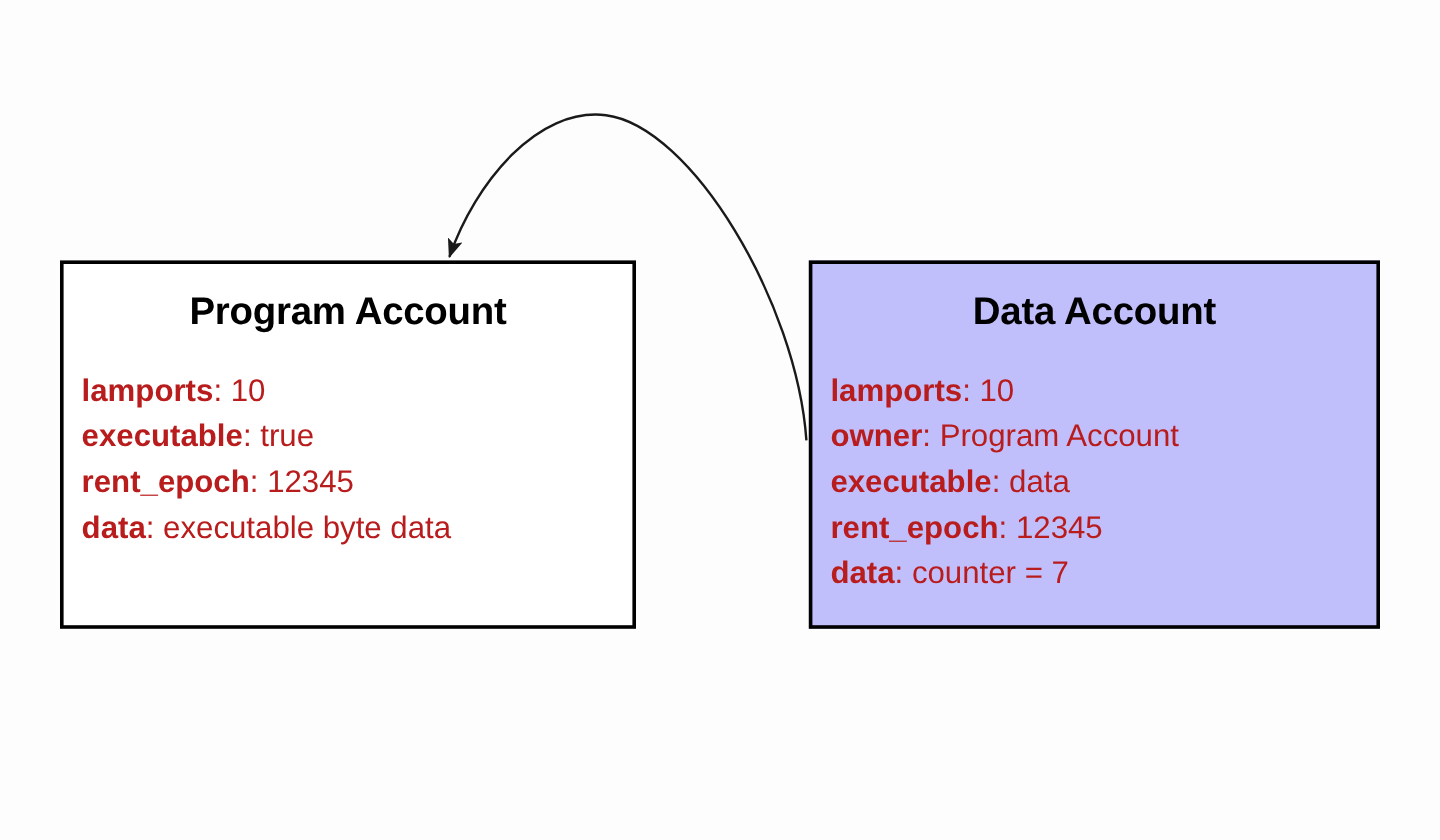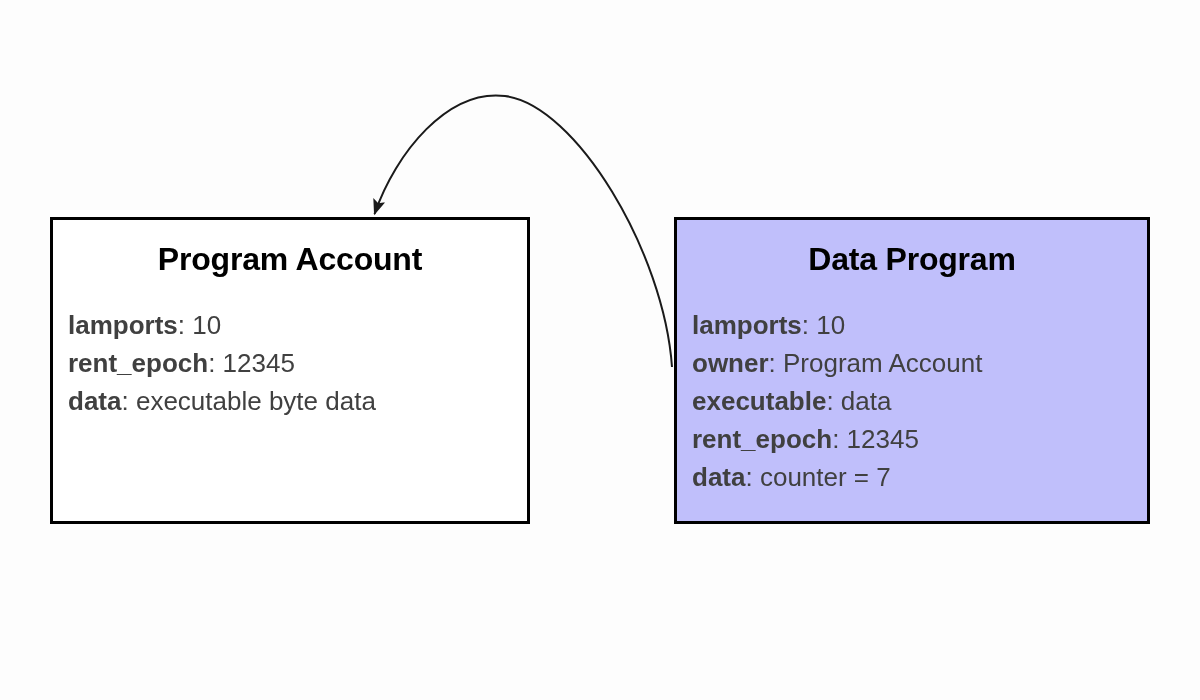--- a/index.html
+++ b/index.html
@@ -62,21 +62,21 @@
   }
   .field-list {
     position: absolute;
     left: 15px;
     top: 86px;
     right: 6px;
   }
   .field-row {
     font-size: 26px;
     line-height: 38px;
-    color: #404040;
+    color: #b91c1c;
     white-space: nowrap;
   }
   .field-key {
     font-weight: bold;
   }
   .field-value {
     font-weight: normal;
   }
 </style>
 </head>
@@ -93,30 +93,33 @@
     <path d="M 672 367 C 664 252 576 105 505 96 C 448 89 396 152 374.5 214" fill="none" stroke="#1a1a1a" stroke-width="2" marker-end="url(#arrowhead)"></path>
   </svg>
 
   <div class="account-box" id="program-account-box">
     <div class="box-title">Program Account</div>
     <div class="field-list">
       <div class="field-row">
         <span class="field-key">lamports</span><span class="field-sep">: </span><span class="field-value">10</span>
       </div>
       <div class="field-row">
+        <span class="field-key">executable</span><span class="field-sep">: </span><span class="field-value">true</span>
+      </div>
+      <div class="field-row">
         <span class="field-key">rent_epoch</span><span class="field-sep">: </span><span class="field-value">12345</span>
       </div>
       <div class="field-row">
         <span class="field-key">data</span><span class="field-sep">: </span><span class="field-value">executable byte data</span>
       </div>
     </div>
   </div>
 
   <div class="account-box" id="data-account-box">
-    <div class="box-title">Data Program</div>
+    <div class="box-title">Data Account</div>
     <div class="field-list">
       <div class="field-row">
         <span class="field-key">lamports</span><span class="field-sep">: </span><span class="field-value">10</span>
       </div>
       <div class="field-row">
         <span class="field-key">owner</span><span class="field-sep">: </span><span class="field-value">Program Account</span>
       </div>
       <div class="field-row">
         <span class="field-key">executable</span><span class="field-sep">: </span><span class="field-value">data</span>
       </div>

